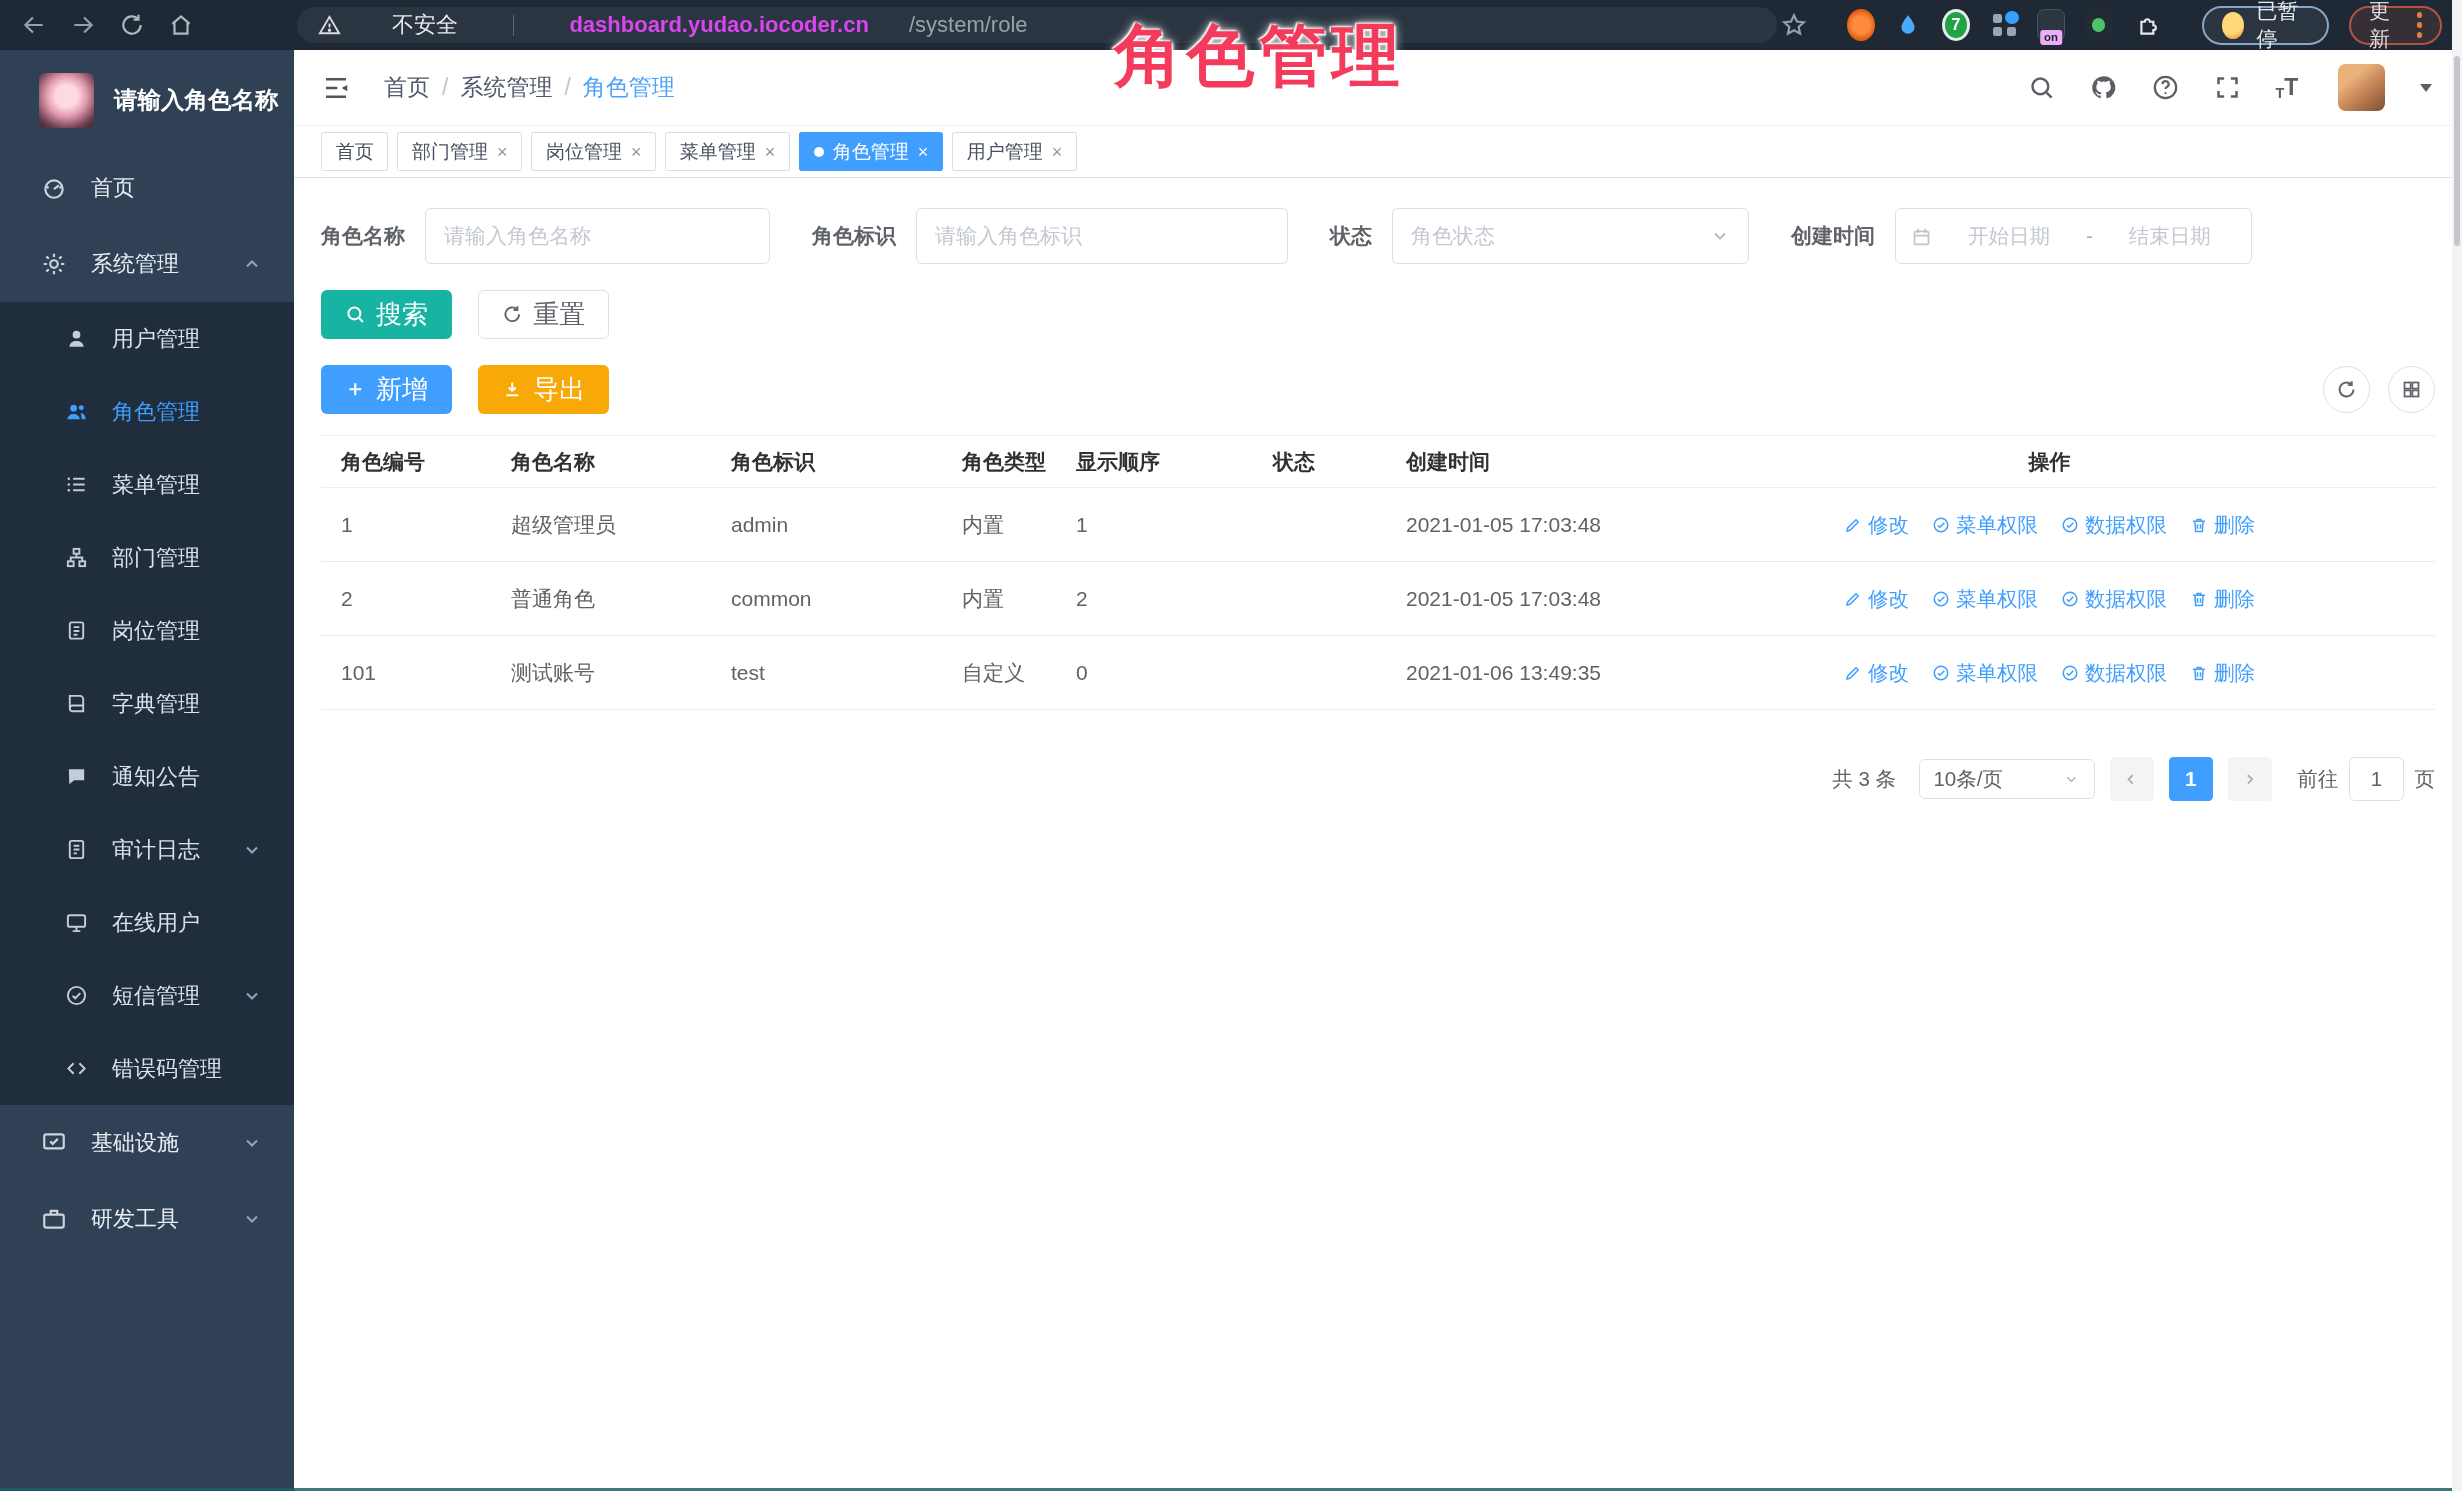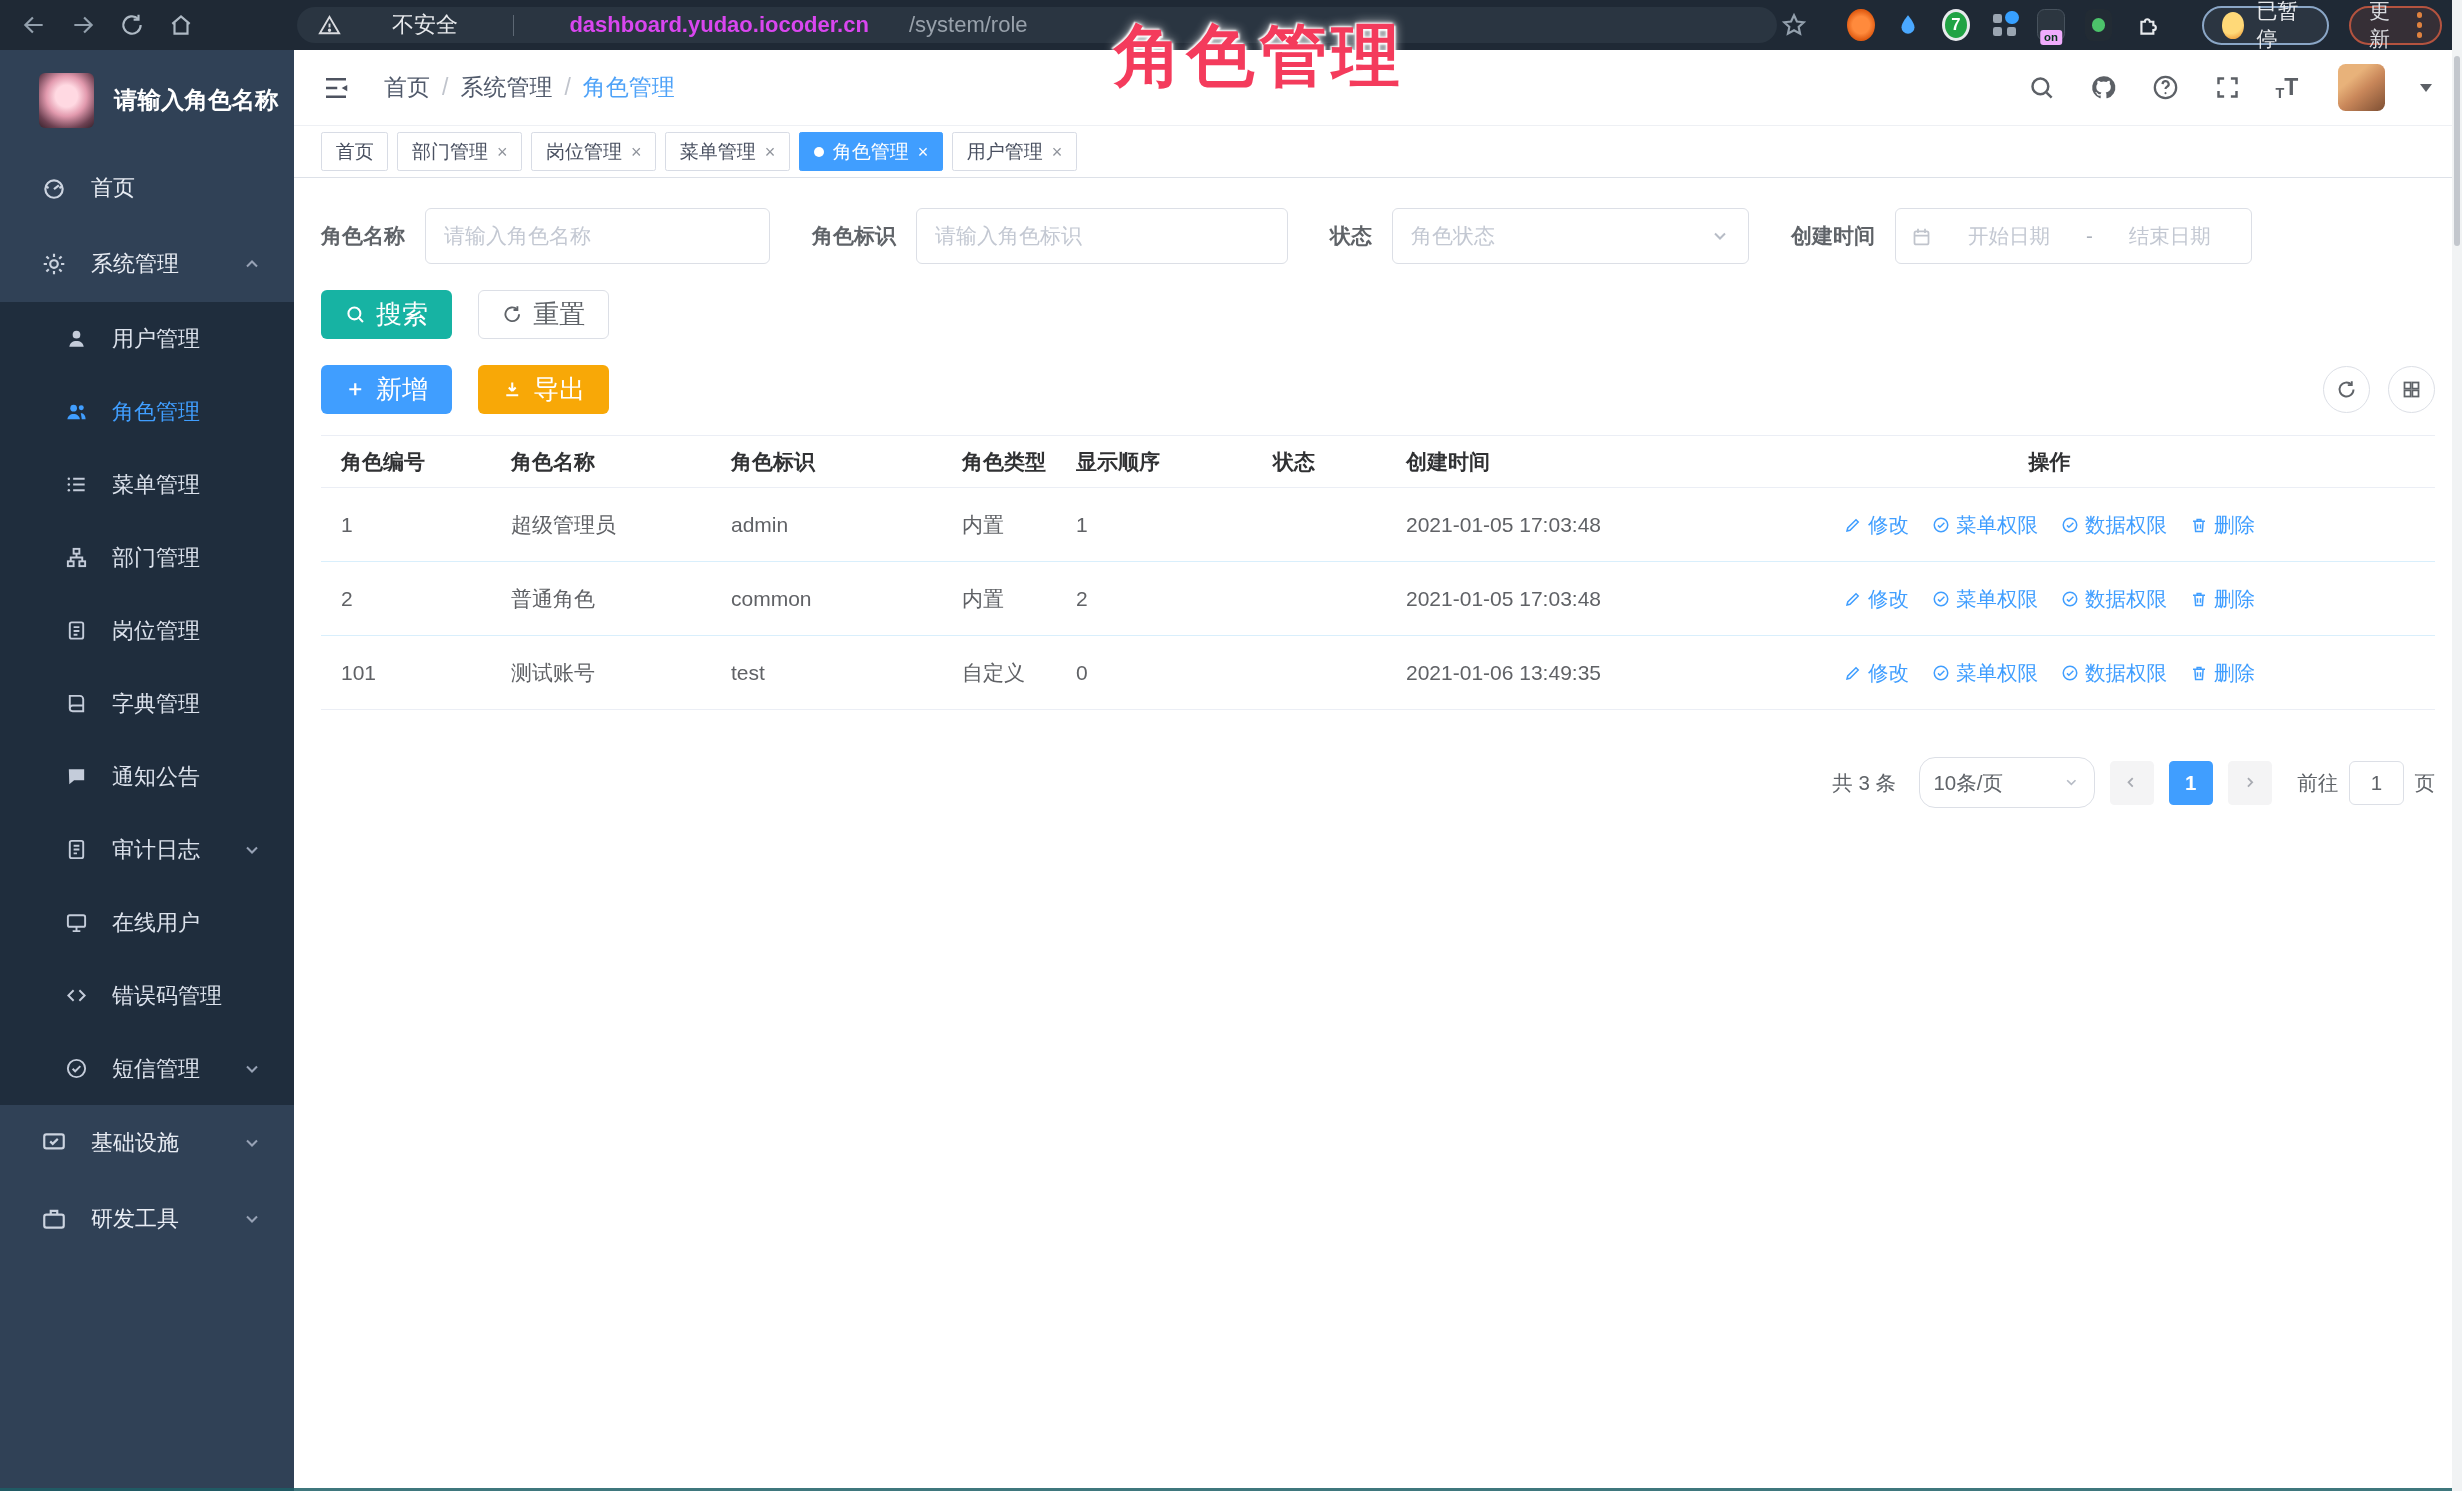--- a/index.html
+++ b/index.html
@@ -128,21 +128,21 @@
   .c1{width:220px;} .c2{width:231px;} .c3{width:114px;} .c4{width:197px;} .c5{width:133px;} .c6{width:258px;}
   .c7{flex:1;display:flex;justify-content:center;align-items:center;gap:23px;}
   .toggle{width:61px;height:30px;border-radius:15px;background:var(--toggle);position:relative;cursor:pointer;}
   .toggle .knob{position:absolute;right:3px;top:3px;width:24px;height:24px;border-radius:50%;background:#fff;}
   .act-link{display:flex;align-items:center;gap:6px;color:var(--link);font-size:20.5px;cursor:pointer;white-space:nowrap;}
   .act-link svg{width:18px;height:18px;}
 
   
   .pager{display:flex;align-items:center;justify-content:flex-end;margin-top:47px;gap:15px;font-size:20.5px;color:#5f6368;}
   .pg-total{margin-right:7.6px;}
-  .pg-size{width:176px;height:51px;border:1.5px solid #dcdfe6;border-radius:16px;display:flex;align-items:center;
+  .pg-size{width:176px;height:40px;border:1.5px solid #dcdfe6;border-radius:6px;display:flex;align-items:center;
     padding:0 13.7px;color:#5f6368;}
   .pg-size .sel-caret{margin-left:auto;width:16.7px;height:16.7px;color:#b7bcc6;}
   .pg-btn{width:44px;height:44px;border-radius:4.6px;background:#f4f4f5;display:flex;align-items:center;justify-content:center;color:#a8abb2;cursor:pointer;}
   .pg-btn svg{width:16.7px;height:16.7px;}
   .pg-num{width:44px;height:44px;border-radius:4.6px;background:var(--accent);color:#fff;font-weight:bold;display:flex;align-items:center;justify-content:center;cursor:pointer;}
   .pg-goto{display:flex;align-items:center;gap:10.6px;margin-left:10.6px;}
   .pg-input{width:55px;height:44px;border:1.5px solid #dcdfe6;border-radius:6px;text-align:center;font-size:20.5px;color:#5f6368;outline:none;font-family:inherit;}
 
   
   .scrollbar{position:absolute;right:0;top:0;width:10px;height:1492px;background:#f1f3f4;z-index:60;}
@@ -355,38 +355,38 @@
                 <svg viewBox="0 0 24 24" width="100%" height="100%" fill="none" stroke="currentColor" stroke-width="2">
                   <rect x="3" y="4.5" width="18" height="12" rx="2"></rect>
                   <path d="M8 21h8M12 16.5V21"></path>
                 </svg>
               </span>
               <span class="s-label">在线用户</span>
             </div>
             <div class="side-item sub">
               <span class="s-icon">
                 <svg viewBox="0 0 24 24" width="100%" height="100%" fill="none" stroke="currentColor" stroke-width="2">
-                  <path d="M9 6.5L3.5 12 9 17.5M15 6.5L20.5 12 15 17.5"></path>
-                </svg>
-              </span>
-              <span class="s-label">错误码管理</span>
-            </div>
-            <div class="side-item sub">
-              <span class="s-icon">
-                <svg viewBox="0 0 24 24" width="100%" height="100%" fill="none" stroke="currentColor" stroke-width="2">
                   <circle cx="12" cy="12" r="9"></circle>
                   <path d="M8 12.3l2.6 2.6 5.4-5.4"></path>
                 </svg>
               </span>
               <span class="s-label">短信管理</span>
               <span class="s-chev">
                 <svg viewBox="0 0 24 24" width="100%" height="100%" fill="none" stroke="currentColor" stroke-width="2.4">
                   <path d="M6 9l6 6 6-6"></path>
                 </svg>
               </span>
+            </div>
+            <div class="side-item sub">
+              <span class="s-icon">
+                <svg viewBox="0 0 24 24" width="100%" height="100%" fill="none" stroke="currentColor" stroke-width="2">
+                  <path d="M9 6.5L3.5 12 9 17.5M15 6.5L20.5 12 15 17.5"></path>
+                </svg>
+              </span>
+              <span class="s-label">错误码管理</span>
             </div>
           </div>
           <div class="side-item">
             <span class="s-icon">
               <svg viewBox="0 0 24 24" width="100%" height="100%" fill="none" stroke="currentColor" stroke-width="2">
                 <rect x="3" y="4" width="18" height="13" rx="2"></rect>
                 <path d="M8.5 10.5l2.3 2.3 4.7-4.6"></path>
               </svg>
             </span>
             <span class="s-label">基础设施</span>

